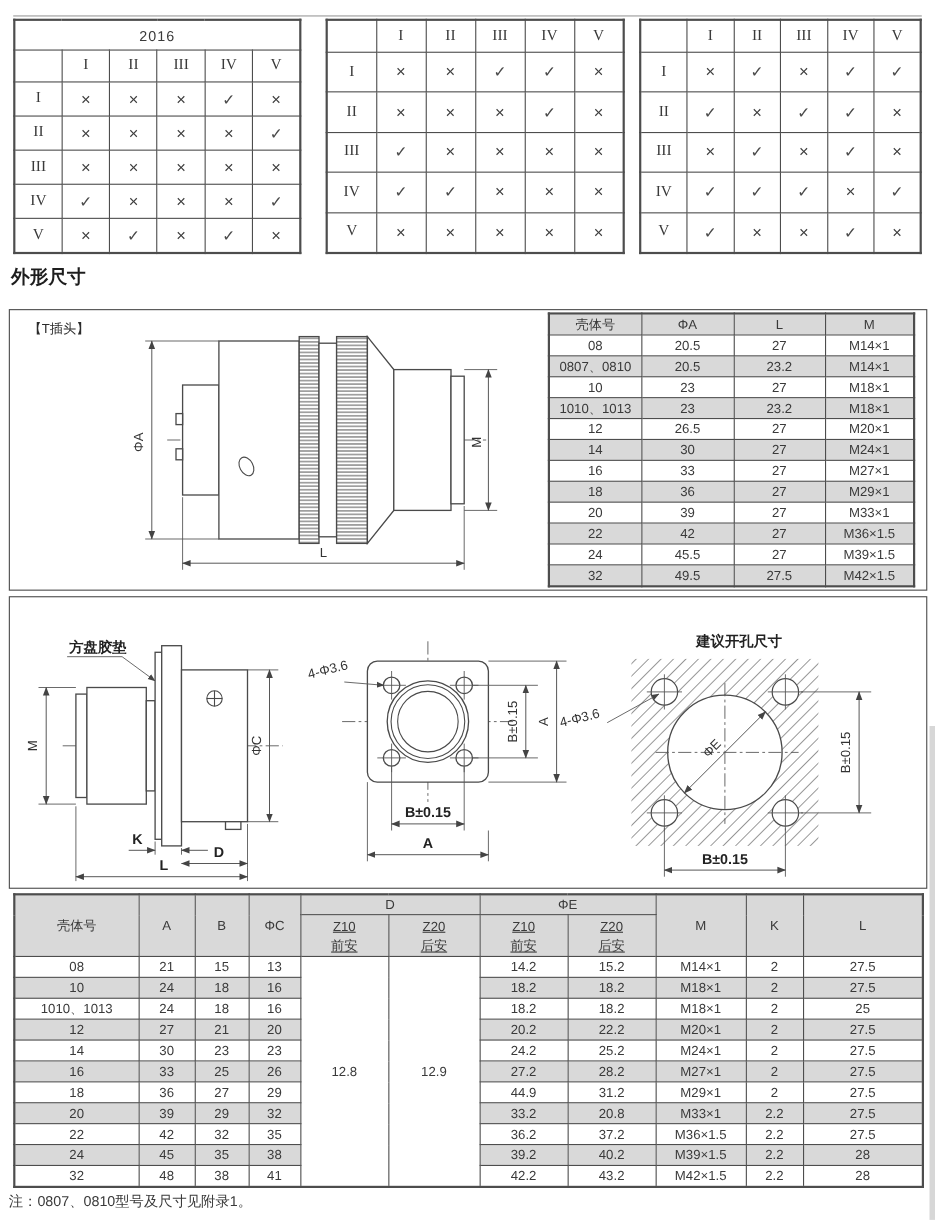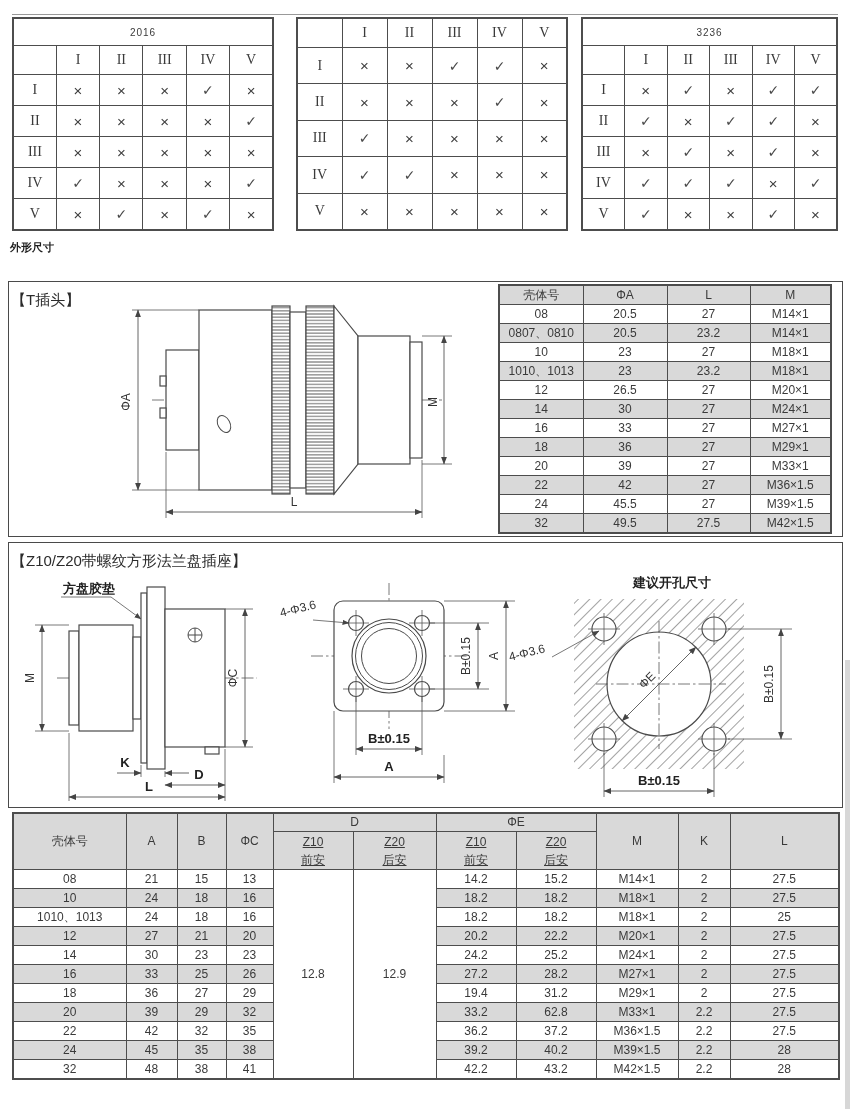--- a/index.html
+++ b/index.html
@@ -4,34 +4,34 @@
 <style>
   html,body{margin:0;padding:0;background:#fff;}
   body{width:850px;height:1109px;position:relative;overflow:hidden;
        font-family:"Liberation Sans","DejaVu Sans",sans-serif;color:#333;}
   .page{position:absolute;inset:0;background:#fff;}
 
   
   .matrices{position:absolute;left:12px;top:14px;width:826px;display:flex;border-top:1px solid #999;padding-top:2px;}
   table.matrix{border-collapse:collapse;table-layout:fixed;border:2px solid #4d4d4d;font-size:13px;color:#3a3a3a;}
   table.matrix th,table.matrix td{border:1px solid #4d4d4d;text-align:center;vertical-align:middle;padding:0;font-weight:normal;}
-  .mtitle{height:26px;font-size:10px;letter-spacing:1px;}
+  .mtitle{height:26px;font-size:13px;letter-spacing:1px;}
   tr.mcols th{height:28px;}
   table.matrix tbody th,table.matrix tbody td{height:30px;}
   .rn{font-family:"Liberation Serif","DejaVu Serif",serif;font-size:14px;}
   td.chk{font-size:14px;color:#4a4a4a;}
   td.crs{font-size:15px;color:#3d3d3d;}
   .m1{width:262px;} .m2{width:272px;margin-left:22px;} .m3{width:257px;margin-left:13px;}
 
   
-  .section-title{position:absolute;left:10px;top:240px;font-size:11px;font-weight:bold;color:#1d1d1d;}
+  .section-title{position:absolute;left:10px;top:240px;font-size:17px;font-weight:bold;color:#1d1d1d;}
   .box{position:absolute;border:1.5px solid #4a4a4a;background:#fff;}
   .t-box{left:8px;top:281px;width:833px;height:254px;}
   .z-box{left:8px;top:542px;width:833px;height:264px;}
-  .box-label{position:absolute;left:2px;top:9px;font-size:15px;color:#2b2b2b;}
+  .box-label{position:absolute;left:17px;top:9px;font-size:12px;color:#2b2b2b;}
 
   
   table.dtable{border-collapse:collapse;table-layout:fixed;font-size:12px;color:#3a3a3a;text-align:center;border:2px solid #4d4d4d;background:#fff;}
   table.dtable th,table.dtable td{border:1px solid #4d4d4d;padding:0;font-weight:normal;white-space:nowrap;overflow:hidden;height:18px;line-height:18px;}
   table.dtable thead th{background:#d9d9d9;margin-left:35px;}
   tr.shade td{background:#d9d9d9;}
   td.merged{background:#fff !important;}
   .t-table{position:absolute;left:489px;top:2px;width:332px;}
   .z-table{position:absolute;left:12px;top:812px;width:826px;}
   .z-table thead tr.grp th{height:17px;line-height:17px;}
@@ -185,23 +185,20 @@
             <td class="crs">×</td>
             <td class="crs">×</td>
             <td class="crs">×</td>
             <td class="crs">×</td>
           </tr>
         </tbody>
     </table>
 
     <table class="matrix m3">
       <thead>
-        <tr>
-            <th class="mtitle" colspan="6">3236</th>
-          </tr>
         <tr class="mcols">
           <th></th>
           <th class="rn">I</th>
           <th class="rn">II</th>
           <th class="rn">III</th>
           <th class="rn">IV</th>
           <th class="rn">V</th>
         </tr>
       </thead>
       <tbody>
@@ -374,21 +371,20 @@
             <td>32</td>
             <td>49.5</td>
             <td>27.5</td>
             <td>M42×1.5</td>
           </tr>
         </tbody>
     </table>
   </div>
 
   <div class="box z-box">
-    <div class="box-label">【Z10/Z20带螺纹方形法兰盘插座】</div>
 
     <svg class="draw zs-svg" width="258" height="226" viewBox="0 0 258 226">
       <line class="cl" x1="38" y1="101" x2="238" y2="101"></line>
 
       <text class="tb" x="44" y="16">方盘胶垫</text>
       <line class="ext" x1="42" y1="20" x2="92" y2="20"></line>
       <line class="ext" x1="92" y1="20" x2="122" y2="42" marker-end="url(#ar)"></line>
 
       <rect class="ol" x="50" y="54" width="10" height="94"></rect>
       <rect class="ol" x="60" y="48" width="54" height="106"></rect>
@@ -626,33 +622,33 @@
           <td>28.2</td>
           <td>M27×1</td>
           <td>2</td>
           <td>27.5</td>
         </tr>
         <tr>
           <td>18</td>
           <td>36</td>
           <td>27</td>
           <td>29</td>
-          <td>19.4</td>
+          <td>44.9</td>
           <td>31.2</td>
           <td>M29×1</td>
           <td>2</td>
           <td>27.5</td>
         </tr>
         <tr class="shade">
           <td>20</td>
           <td>39</td>
           <td>29</td>
           <td>32</td>
           <td>33.2</td>
-          <td>62.8</td>
+          <td>20.8</td>
           <td>M33×1</td>
           <td>2.2</td>
           <td>27.5</td>
         </tr>
         <tr>
           <td>22</td>
           <td>42</td>
           <td>32</td>
           <td>35</td>
           <td>36.2</td>
@@ -679,14 +675,15 @@
           <td>41</td>
           <td>42.2</td>
           <td>43.2</td>
           <td>M42×1.5</td>
           <td>2.2</td>
           <td>28</td>
         </tr>
       </tbody>
   </table>
 
+  <div class="note">注：0807、0810型号及尺寸见附录1。</div>
   <div class="scan-edge"></div>
 </div>
 
 </body></html>

